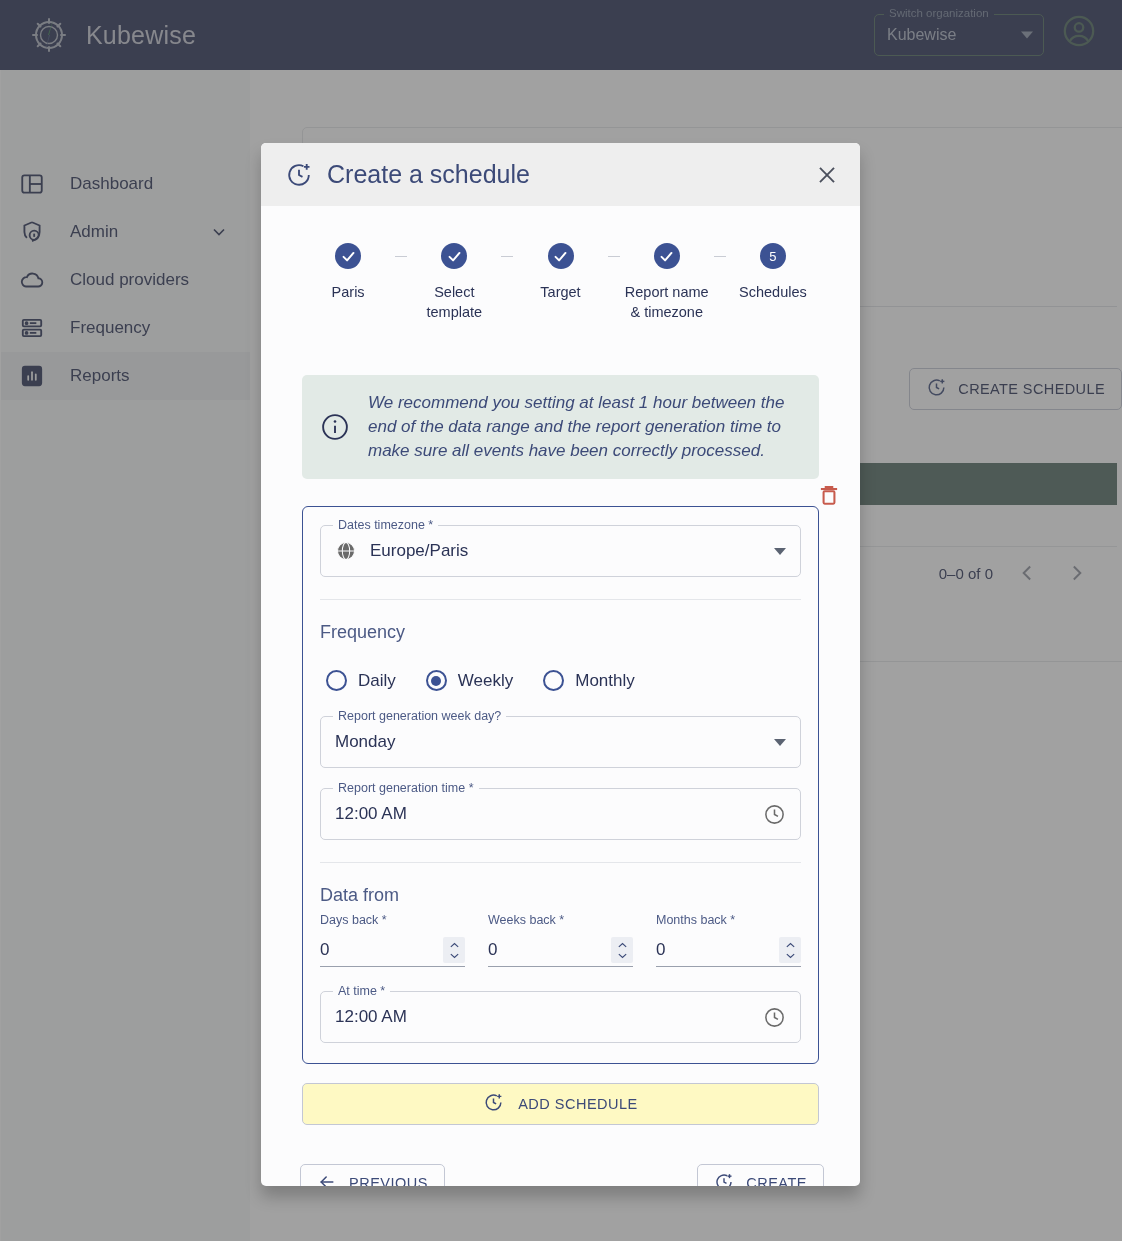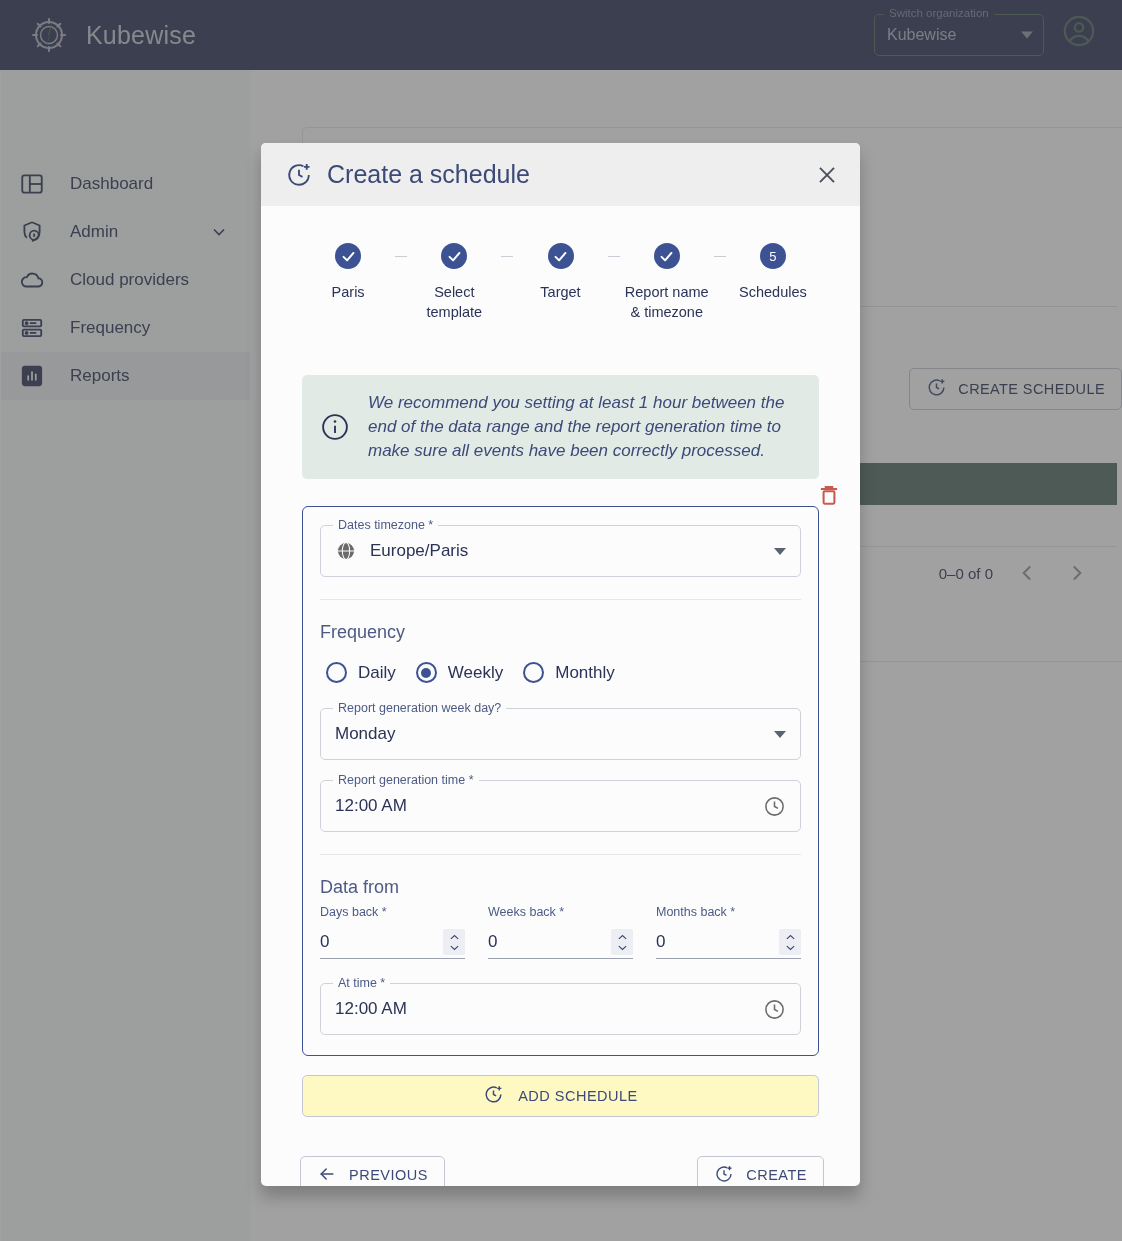--- a/index.html
+++ b/index.html
@@ -165,21 +165,21 @@
   .outlined .caret {
     margin-left: auto; width: 0; height: 0; border-left: 6px solid transparent;
     border-right: 6px solid transparent; border-top: 7px solid #5b6372;
   }
   .outlined .trail { margin-left: auto; width: 23px; height: 23px; }
 
   .hr { height: 1px; background: #e4e6ea; margin: 22px 0 0 0; }
 
   .sec-title { font-size: 18px; color: #4c5a85; margin-top: 22px; }
 
-  .radios { display: flex; align-items: center; gap: 0; margin-top: 14px; }
+  .radios { display: flex; align-items: center; gap: 10px; margin-top: 22px; }
   .radio { display: flex; align-items: center; gap: 11px; padding: 5px 14px 5px 6px; }
   .radio .rc {
     width: 21px; height: 21px; border-radius: 50%;
     border: 2px solid #3c5293; position: relative;
   }
   .radio.on .rc::after {
     content: ""; position: absolute; inset: 3.5px; border-radius: 50%;
     background: #3c5293;
   }
   .radio .rl { font-size: 17px; color: #2b3356; }

